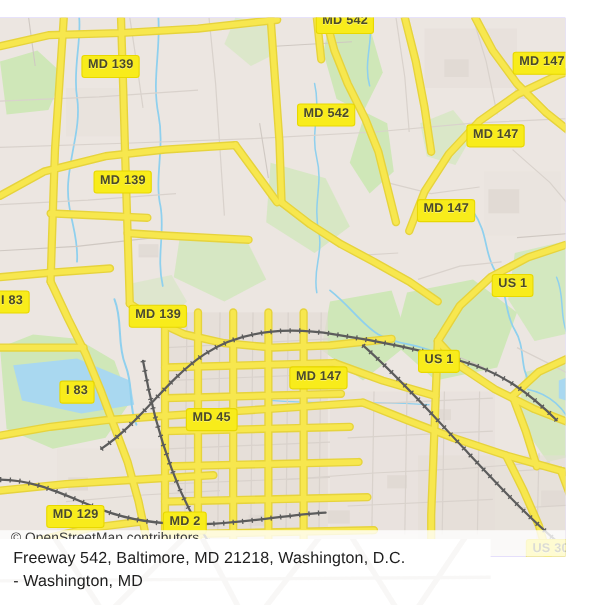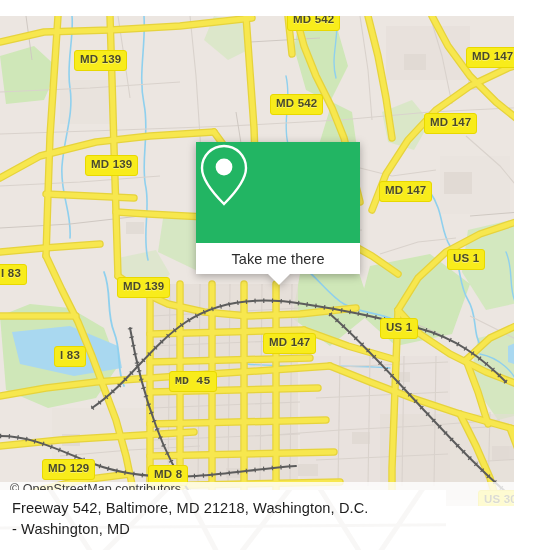--- a/index.html
+++ b/index.html
@@ -317,38 +317,26 @@
         <div class="shield" style="left: 424px; top: 97px;">MD 147</div>
         <div class="shield" style="left: 85px; top: 139px;">MD 139</div>
         <div class="shield" style="left: 379px; top: 165px;">MD 147</div>
         <div class="shield" style="left: 528px; top: 156px;">US</div>
         <div class="shield" style="left: 447px; top: 233px;">US 1</div>
         <div class="shield" style="left: 117px; top: 261px;">MD 139</div>
         <div class="shield" style="left: -5px; top: 248px;">I 83</div>
         <div class="shield" style="left: 380px; top: 302px;">US 1</div>
         <div class="shield" style="left: 263px; top: 317px;">MD 147</div>
         <div class="shield" style="left: 54px; top: 330px;">I 83</div>
-        <div class="shield" style="left: 169px; top: 355px; font-family: Liberation Mono, monospace;">MD 45</div>
+        <div class="shield" style="left: 169px; top: 355px;">MD 45</div>
         <div class="shield" style="left: 42px; top: 443px;">MD 129</div>
-        <div class="shield" style="left: 148px; top: 449px;">MD 8</div>
+        <div class="shield" style="left: 148px; top: 449px;">MD 2</div>
         <div class="shield" style="left: 478px; top: 474px;">US 30</div>
       </div>
 
-    <div class="card">
-      <div class="card-top">
-        <svg width="56" height="66" viewBox="0 0 56 66">
-          <path d="M28 4 C15.8 4 6 13.8 6 26 C6 39 20 54 28 62 C36 54 50 39 50 26 C50 13.8 40.2 4 28 4 Z" fill="none" stroke="#ffffff" stroke-width="2.4"></path>
-          <circle cx="28" cy="25" r="8.4" fill="#ffffff"></circle>
-        </svg>
-      </div>
-      <div class="card-bottom">
-        <span class="cb-label">Take me there</span>
-      </div>
-      <div class="card-tail"></div>
-    </div>
 
     <div class="attrib">
       <span>© OpenStreetMap contributors</span>
     </div>
   </div>
 
   <div class="footer">
     <svg class="footer-wm" width="550" height="72" viewBox="0 0 550 72">
       <g stroke="#f3f1ef" stroke-width="5" fill="none">
         <path d="M40 -10 L96 76"></path>

